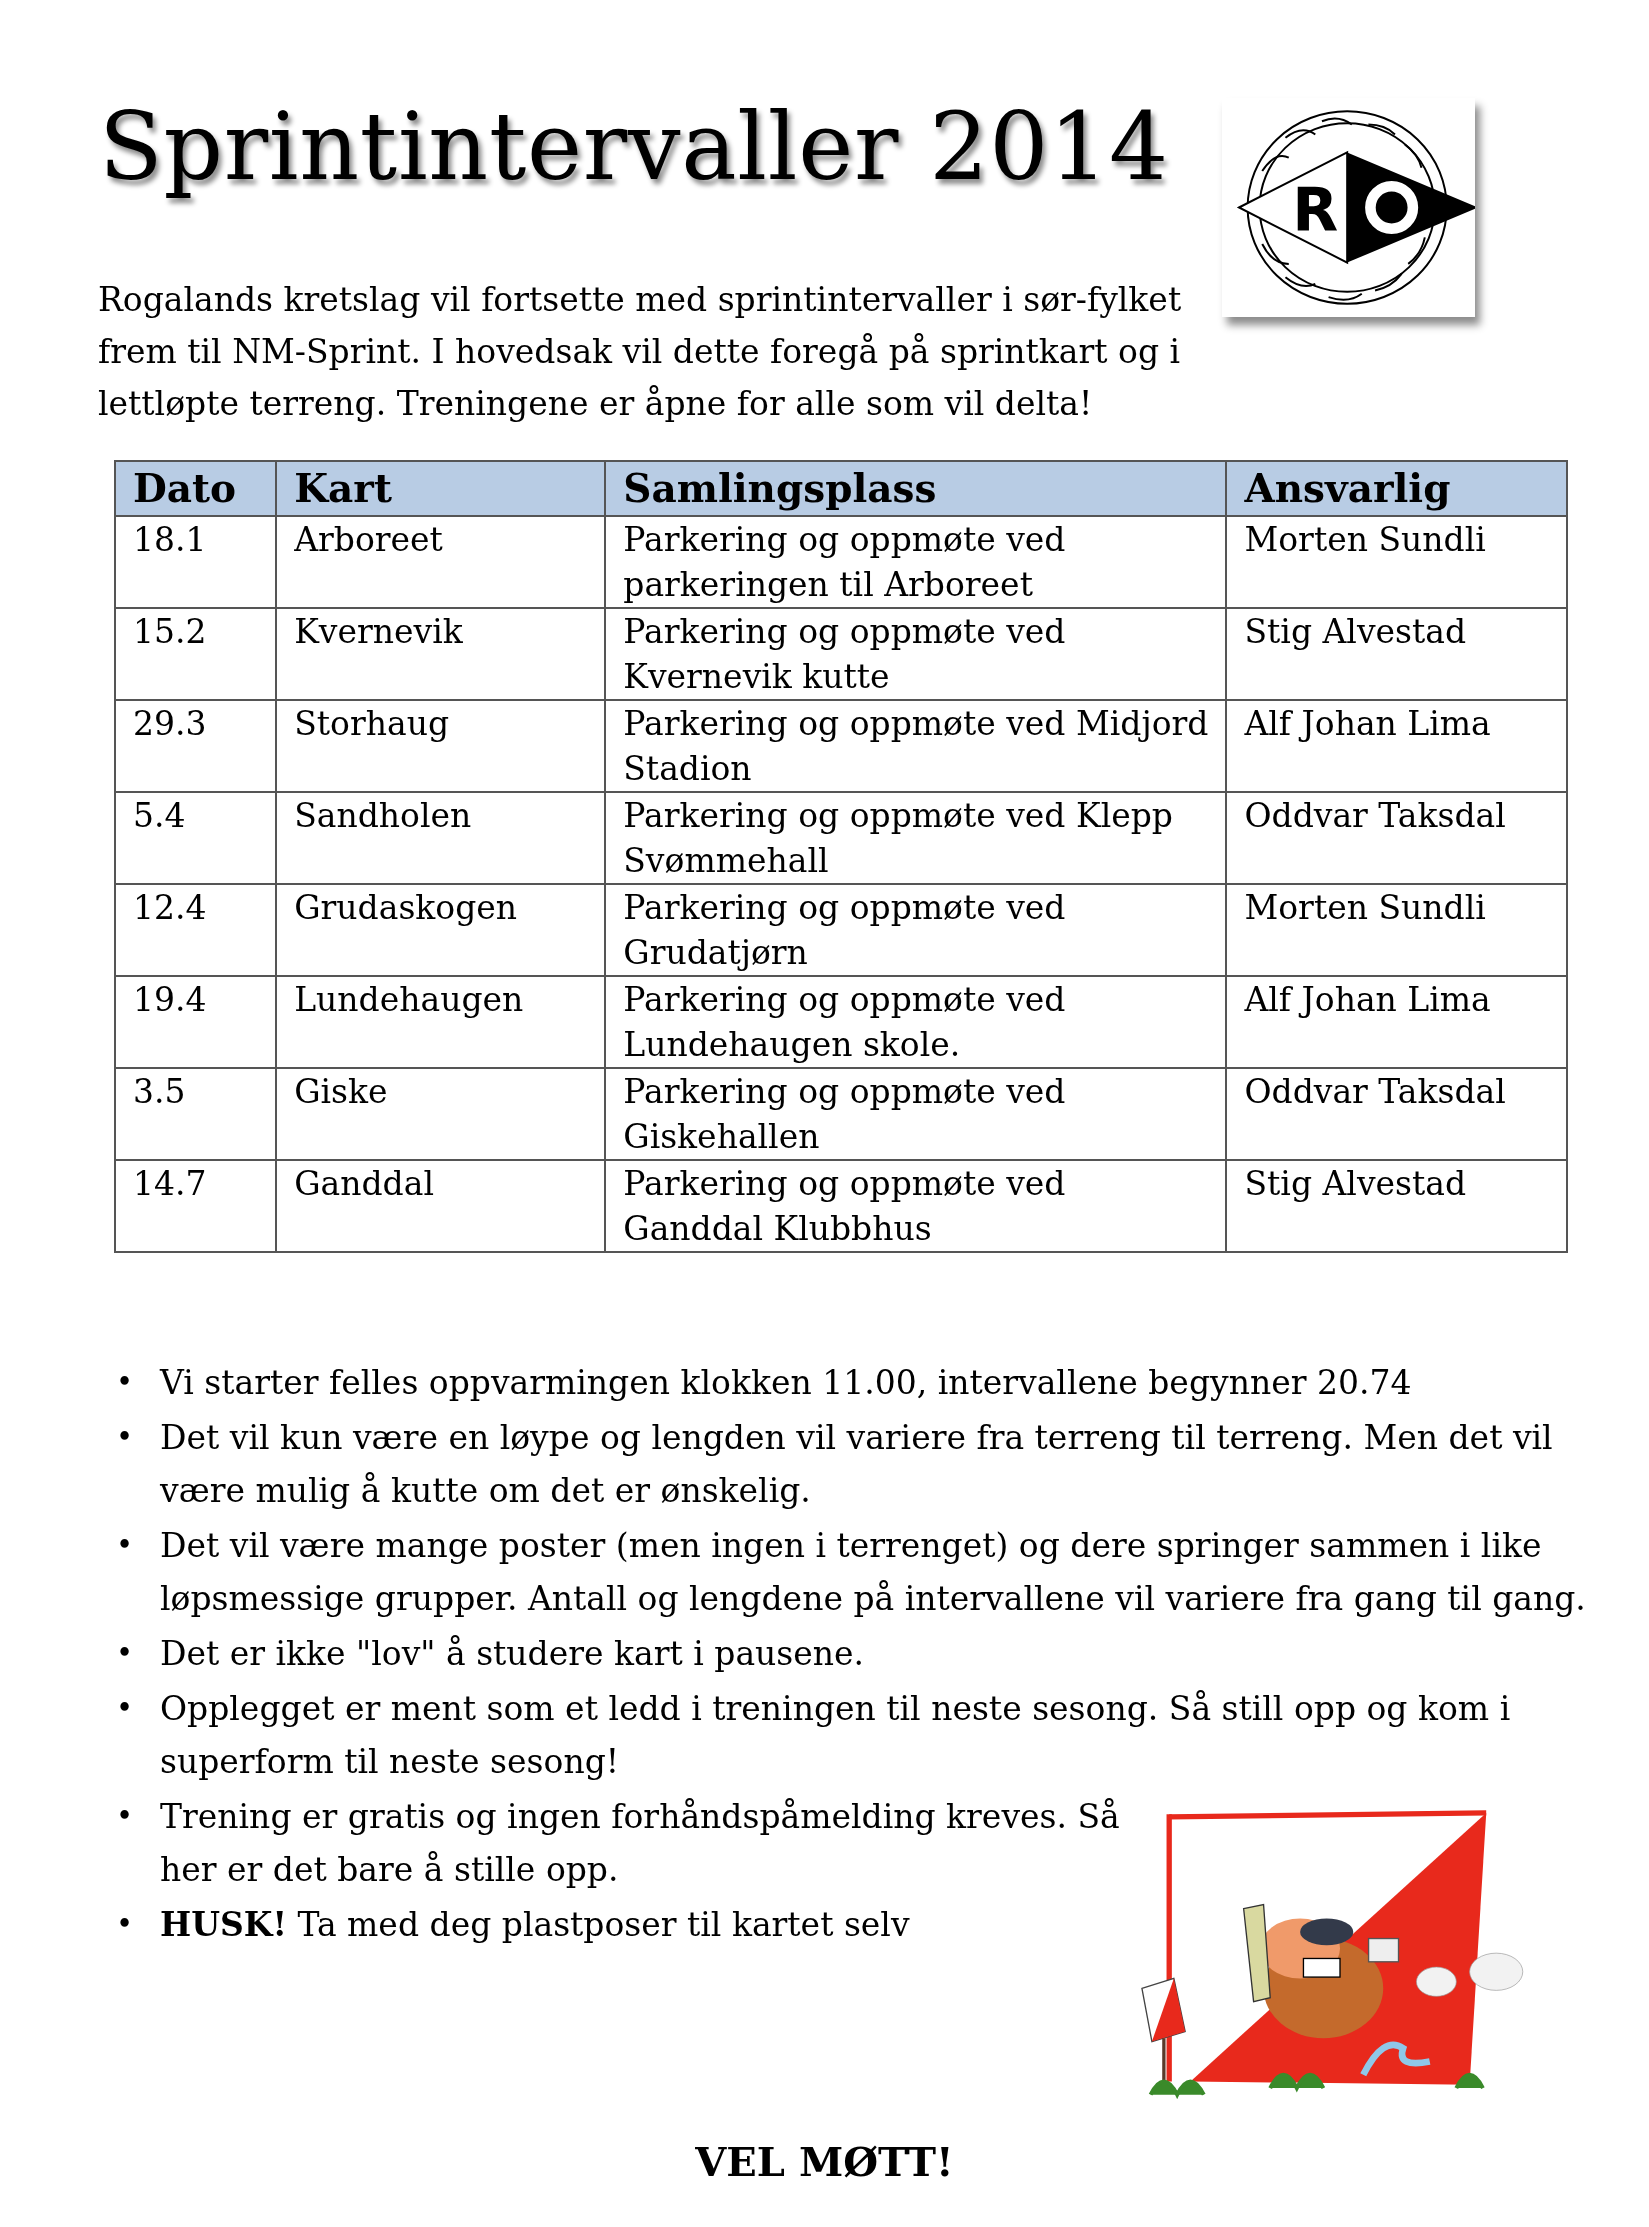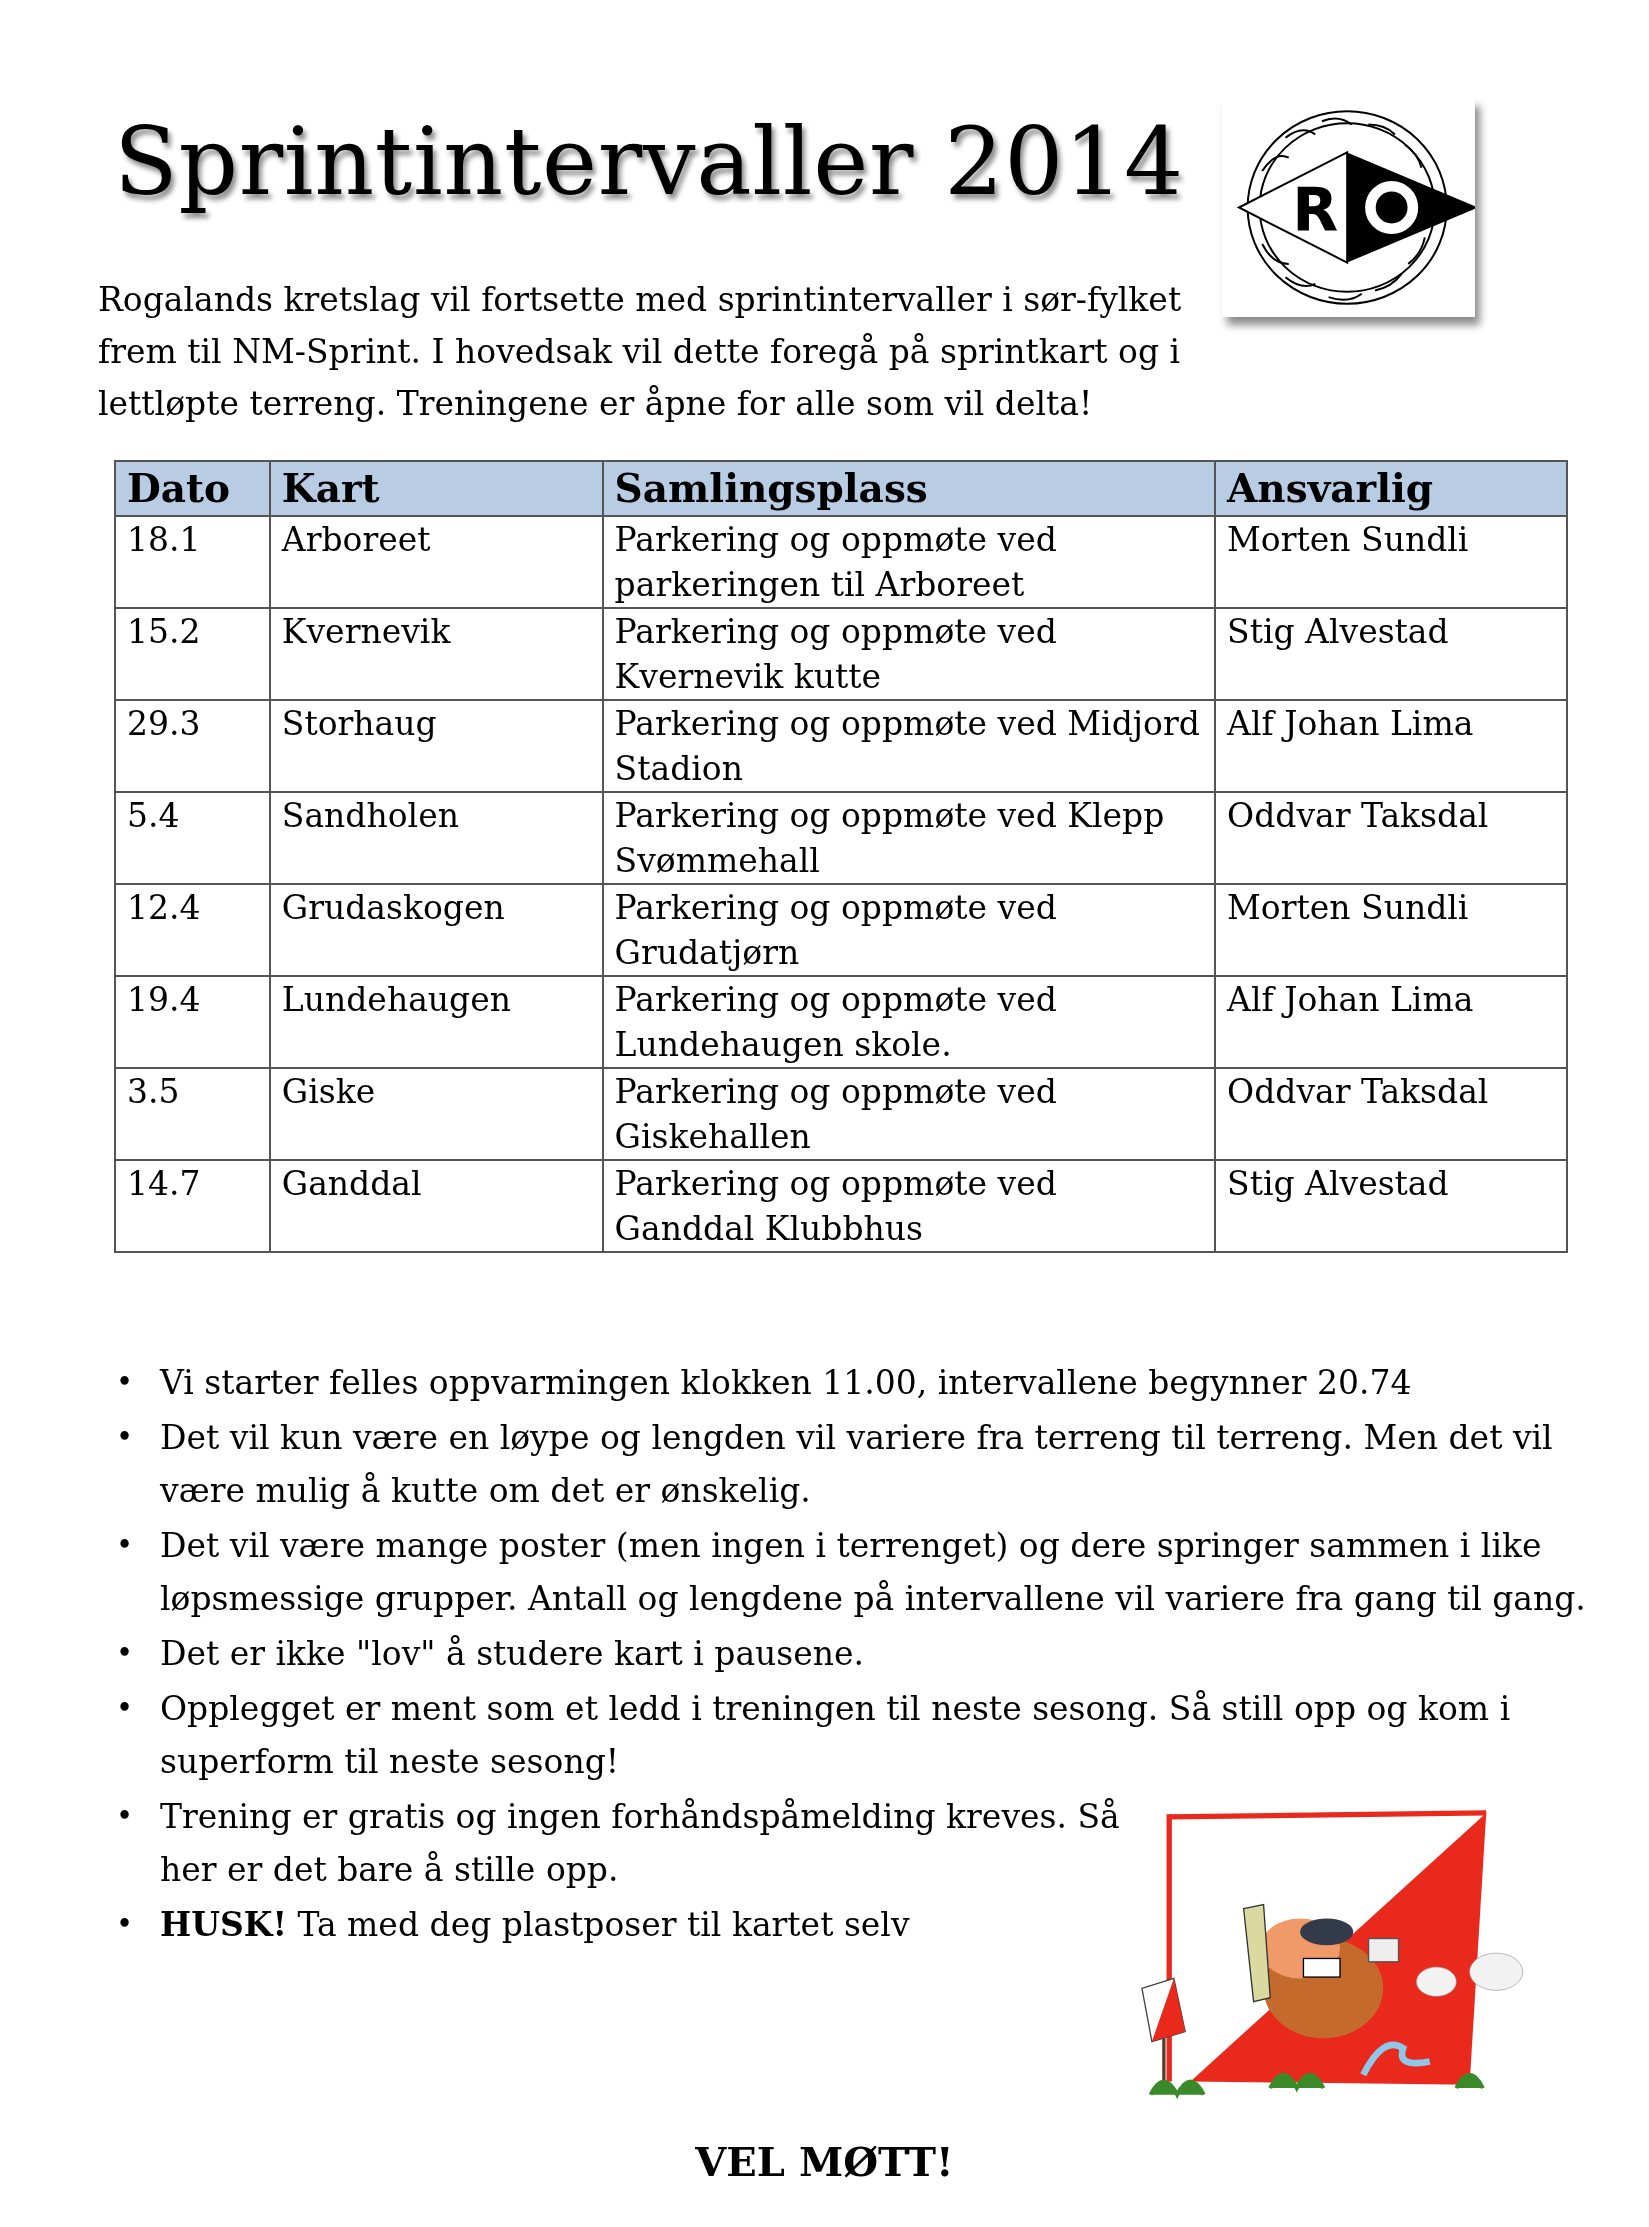--- a/index.html
+++ b/index.html
@@ -1,31 +1,31 @@
 <!DOCTYPE html>
 <html style="font-size:10.6px"><head>
 <meta charset="utf-8">
 <style>
   html, body { margin: 0; padding: 0; background: #ffffff; }
   body { width: 1649px; height: 2227px; position: relative; overflow: hidden;
          font-family: "DejaVu Serif", "Liberation Serif", serif; color: #000; }
-  .title { position: absolute; left: 98px; top: 100px; margin: 16px;
+  .title { position: absolute; left: 98px; top: 100px; margin: 1px;
            font-family: "DejaVu Serif", serif; font-weight: normal; font-size: 93px;
            letter-spacing: 0.7px; line-height: 1;
            text-shadow: 3.3px 4.7px 5.3px rgba(0,0,0,0.45); }
   .logo { position: absolute; left: 1222px; top: 98px; width: 253px; height: 219px;
           background: #fff; box-shadow: 5.3px 8px 8px rgba(0,0,0,0.45); }
   .logo svg { width: 100%; height: 100%; display: block; }
   .intro { position: absolute; left: 98px; top: 274px; width: 1097px; margin: 0;
            font-size: 33px; line-height: 52px; }
   .intro span { display: block; white-space: nowrap; }
   table.schedule { position: absolute; left: 114px; top: 460px; width: 1454px;
                    border-collapse: collapse; font-size: 33px; }
   table.schedule th, table.schedule td { border: 2px solid #555; vertical-align: top;
-                   text-align: left; padding: 0 11px; }
+                   text-align: left; padding: 0 17px; }
   table.schedule th { background: #b8cce4; font-weight: bold; font-size: 39px;
                       height: 52px; line-height: 53px; }
   table.schedule td { height: 90px; line-height: 45px; }
   .c1 { width: 130px; } .c2 { width: 307px; } .c3 { width: 581px; } .c4 { width: 326px; }
   ul.notes { position: absolute; left: 112px; top: 1356px; width: 1463px; margin: 0;
              padding: 0; list-style: none; font-size: 33px; line-height: 53px; }
   ul.notes li { position: relative; padding-left: 48px; margin-bottom: 2px; }
   ul.notes li .bullet { position: absolute; left: 4px; top: 0; font-size: 29px; }
   ul.notes li.narrow { width: 1017px; }
   .husk { font-weight: bold; }

